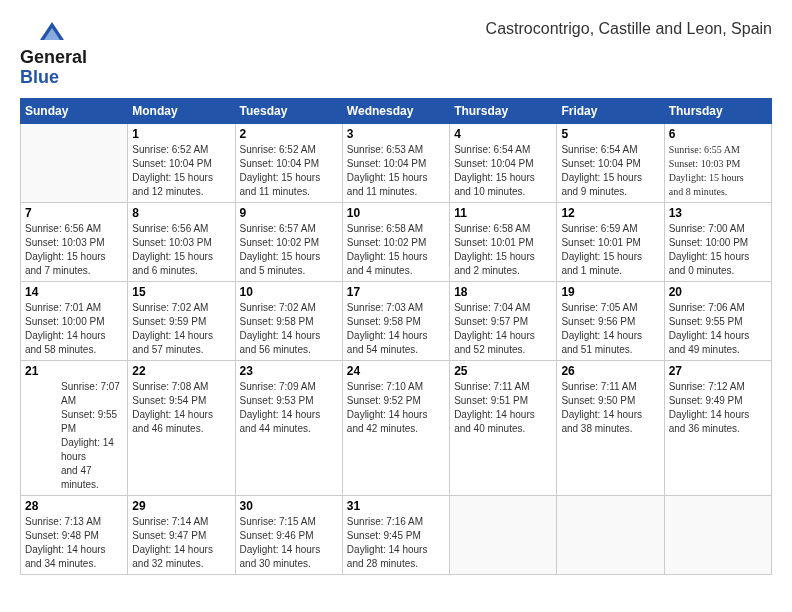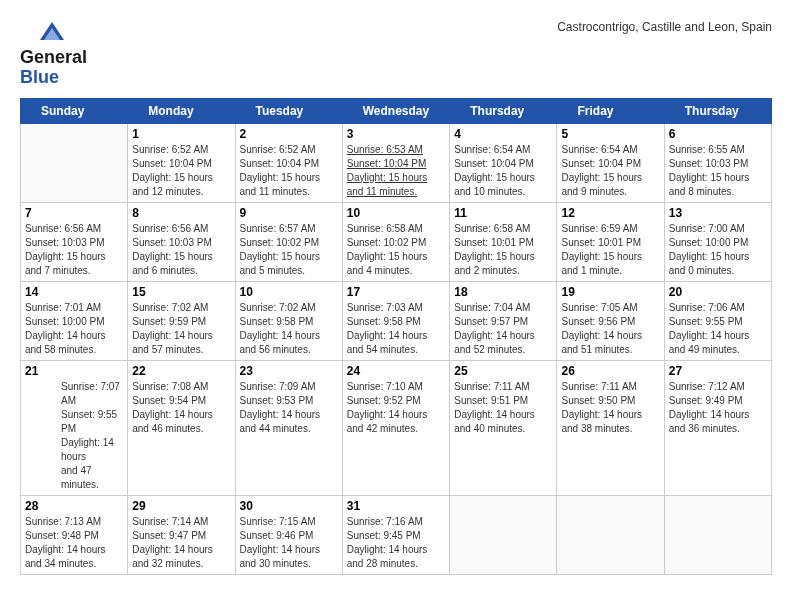--- a/index.html
+++ b/index.html
@@ -36,32 +36,32 @@
     }
     .title-area {
       text-align: right;
     }
     .month-title {
       font-size: 36px;
       font-weight: bold;
       color: #1a1a1a;
     }
     .location-title {
-      font-size: 12px;
+      font-size: 16px;
       color: #333;
     }
     .calendar {
       width: 100%;
       border-collapse: collapse;
       font-size: 11px;
     }
     .calendar th {
       background-color: #2255aa;
       color: #fff;
-      padding: 5px 20px;
+      padding: 5px 4px;
       text-align: left;
       font-size: 12px;
       border: 1px solid #2255aa;
     }
     .calendar td {
       border: 1px solid #ccc;
       vertical-align: top;
       padding: 3px 4px;
       min-height: 80px;
       width: 14.28%;
@@ -124,42 +124,42 @@
         </td>
         <td>
           <span class="day-num">2</span>
           <div class="day-info" style="white-space: pre-line;">Sunrise: 6:52 AM
 Sunset: 10:04 PM
 Daylight: 15 hours
 and 11 minutes.</div>
         </td>
         <td>
           <span class="day-num">3</span>
-          <div class="day-info" style="white-space: pre-line; text-decoration: underline;">Sunrise: 6:53 AM
+          <div class="day-info" style="white-space: pre-line;">Sunrise: 6:53 AM
 Sunset: 10:04 PM
 Daylight: 15 hours
 and 11 minutes.</div>
         </td>
         <td>
           <span class="day-num">4</span>
           <div class="day-info" style="white-space: pre-line;">Sunrise: 6:54 AM
 Sunset: 10:04 PM
 Daylight: 15 hours
 and 10 minutes.</div>
         </td>
         <td>
           <span class="day-num">5</span>
           <div class="day-info" style="white-space: pre-line;">Sunrise: 6:54 AM
 Sunset: 10:04 PM
 Daylight: 15 hours
 and 9 minutes.</div>
         </td>
         <td>
           <span class="day-num">6</span>
-          <div class="day-info" style="white-space: pre-line;">Sunrise: 6:55 AM
+          <div class="day-info" style="white-space: pre-line; font-family: Liberation Serif, serif;">Sunrise: 6:55 AM
 Sunset: 10:03 PM
 Daylight: 15 hours
 and 8 minutes.</div>
         </td>
       </tr>
       <tr>
         <td>
           <span class="day-num">7</span>
           <div class="day-info" style="white-space: pre-line;">Sunrise: 6:56 AM
 Sunset: 10:03 PM

